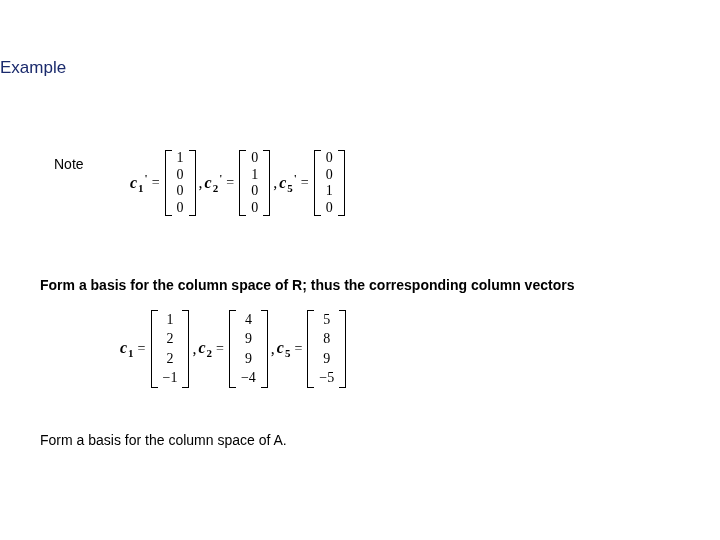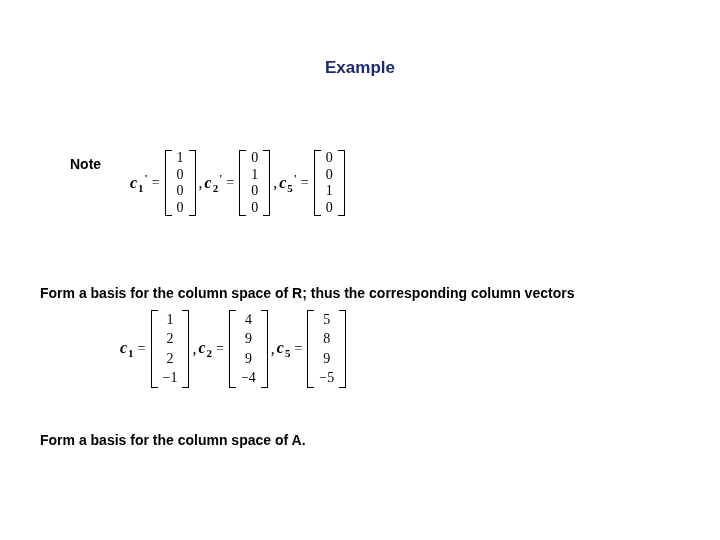--- a/index.html
+++ b/index.html
@@ -11,60 +11,59 @@
     font-family: Arial, Helvetica, sans-serif;
     font-size: 14px;
     color: #000;
     position: relative;
   }
   .title {
     position: absolute;
     top: 58px;
     left: 0;
     width: 720px;
-    text-align: center;
+    text-align: left;
     font-size: 17px;
     color: #1a2a6c;
-    font-weight: bold;
+    font-weight: normal;
   }
   .note {
     position: absolute;
     top: 156px;
-    left: 52px;
-    font-weight: bold;
+    left: 36px;
+    font-weight: normal;
     padding-left: 18px;
   }
   .eq1 {
     position: absolute;
     top: 150px;
     left: 130px;
   }
   .para1 {
     position: absolute;
     top: 276px;
     left: 40px;
     right: 40px;
     font-weight: bold;
     line-height: 1.3;
-    margin-top: 8px;
   }
   .para1 .indent {
     display: block;
     margin-left: 28px;
   }
   .eq2 {
     position: absolute;
     top: 310px;
     left: 120px;
   }
   .para2 {
     position: absolute;
     top: 432px;
     left: 40px;
-    font-weight: bold;
+    font-weight: normal;
   }
   .mrow { display: inline-flex; align-items: center; font-family: "Times New Roman", serif; }
   .var { font-style: italic; font-size: 16px; font-weight: bold; }
   .sub { font-size: 11px; vertical-align: sub; margin-left: 1px; font-style: normal;}
   .sup { font-size: 11px; vertical-align: super; margin-left: 1px; font-style: normal;}
   .eq { margin: 0 4px; }
   .bracket-col {
     display: inline-flex;
     align-items: stretch;
     margin: 0 1px;

